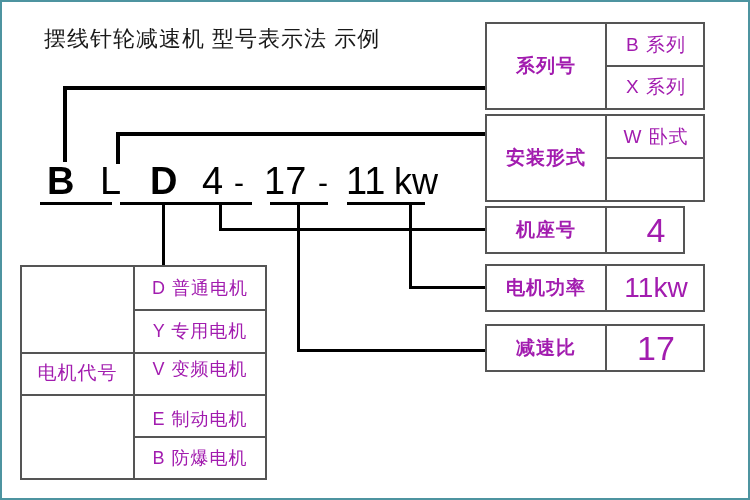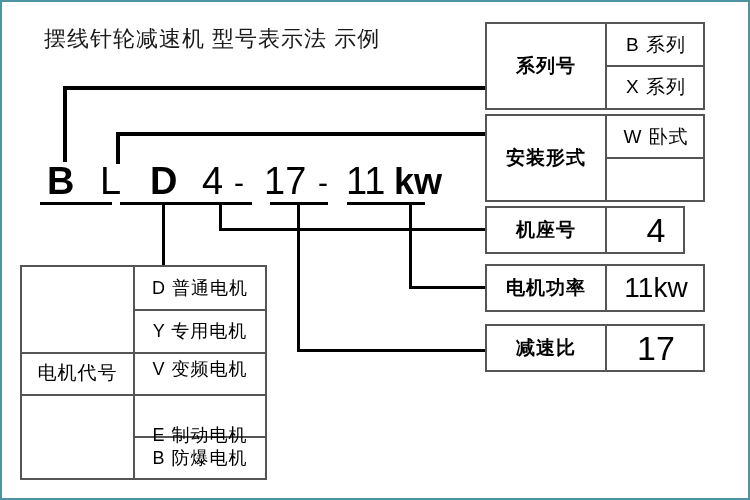--- a/index.html
+++ b/index.html
@@ -27,21 +27,21 @@
   
   .code-char{
     position:absolute;
     color:#000;
     white-space:nowrap;
     line-height:1;
   }
   .code-char.b{font-size:38px;font-weight:bold;}
   .code-char.r{font-size:38px;font-weight:normal;}
   .code-char.dash{font-size:30px;font-weight:normal;}
-  .code-char.kw{font-size:36px;font-weight:bold;}
+  .code-char.kw{font-size:36px;font-weight:normal;}
 
   
   .ln{position:absolute;background:#000;}
   .h{height:3px;}
   .v{width:3px;}
   .h2{height:4px;}
   .v2{width:4px;}
 
   
   .box{
@@ -49,21 +49,21 @@
     border:2px solid #555;
     box-sizing:border-box;
     background:#fff;
   }
   .cell{
     position:absolute;
     box-sizing:border-box;
     display:flex;
     align-items:center;
     justify-content:center;
-    color:#000000;
+    color:#a21caf;
     white-space:nowrap;
   }
   .divider-v{position:absolute;background:#555;width:2px;}
   .divider-h{position:absolute;background:#555;height:2px;}
 
   .lbl-bold{font-size:19px;font-weight:bold;letter-spacing:1px;}
   .lbl-reg{font-size:19px;font-weight:normal;letter-spacing:1px;}
   .val-big{font-size:34px;font-weight:normal;}
   .val-mid{font-size:28px;font-weight:normal;}
   .motor-opt{font-size:18px;font-weight:normal;letter-spacing:1px;}
@@ -149,17 +149,17 @@
     <div class="divider-h" style="left:111px;top:42px;width:132px;"></div>
     <div class="divider-h" style="left:0;top:85px;width:243px;"></div>
     <div class="divider-h" style="left:0;top:127px;width:243px;"></div>
     <div class="divider-h" style="left:111px;top:169px;width:132px;"></div>
 
     <div class="cell motor-lbl" style="left:0;top:85px;width:111px;height:42px;">电机代号</div>
 
     <div class="cell motor-opt" style="left:113px;top:0;width:130px;height:42px;">D 普通电机</div>
     <div class="cell motor-opt" style="left:113px;top:43px;width:130px;height:42px;border-radius:14px;">Y 专用电机</div>
     <div class="cell motor-opt" style="left:113px;top:86px;width:130px;height:31px;">V 变频电机</div>
-    <div class="cell motor-opt" style="left:113px;top:144px;width:130px;height:48px;">E 制动电机</div>
+    <div class="cell motor-opt" style="left:113px;top:128px;width:130px;height:48px;">E 制动电机</div>
     <div class="cell motor-opt" style="left:113px;top:170px;width:130px;height:41px;">B 防爆电机</div>
   </div>
 
 </div>
 
 </body></html>

